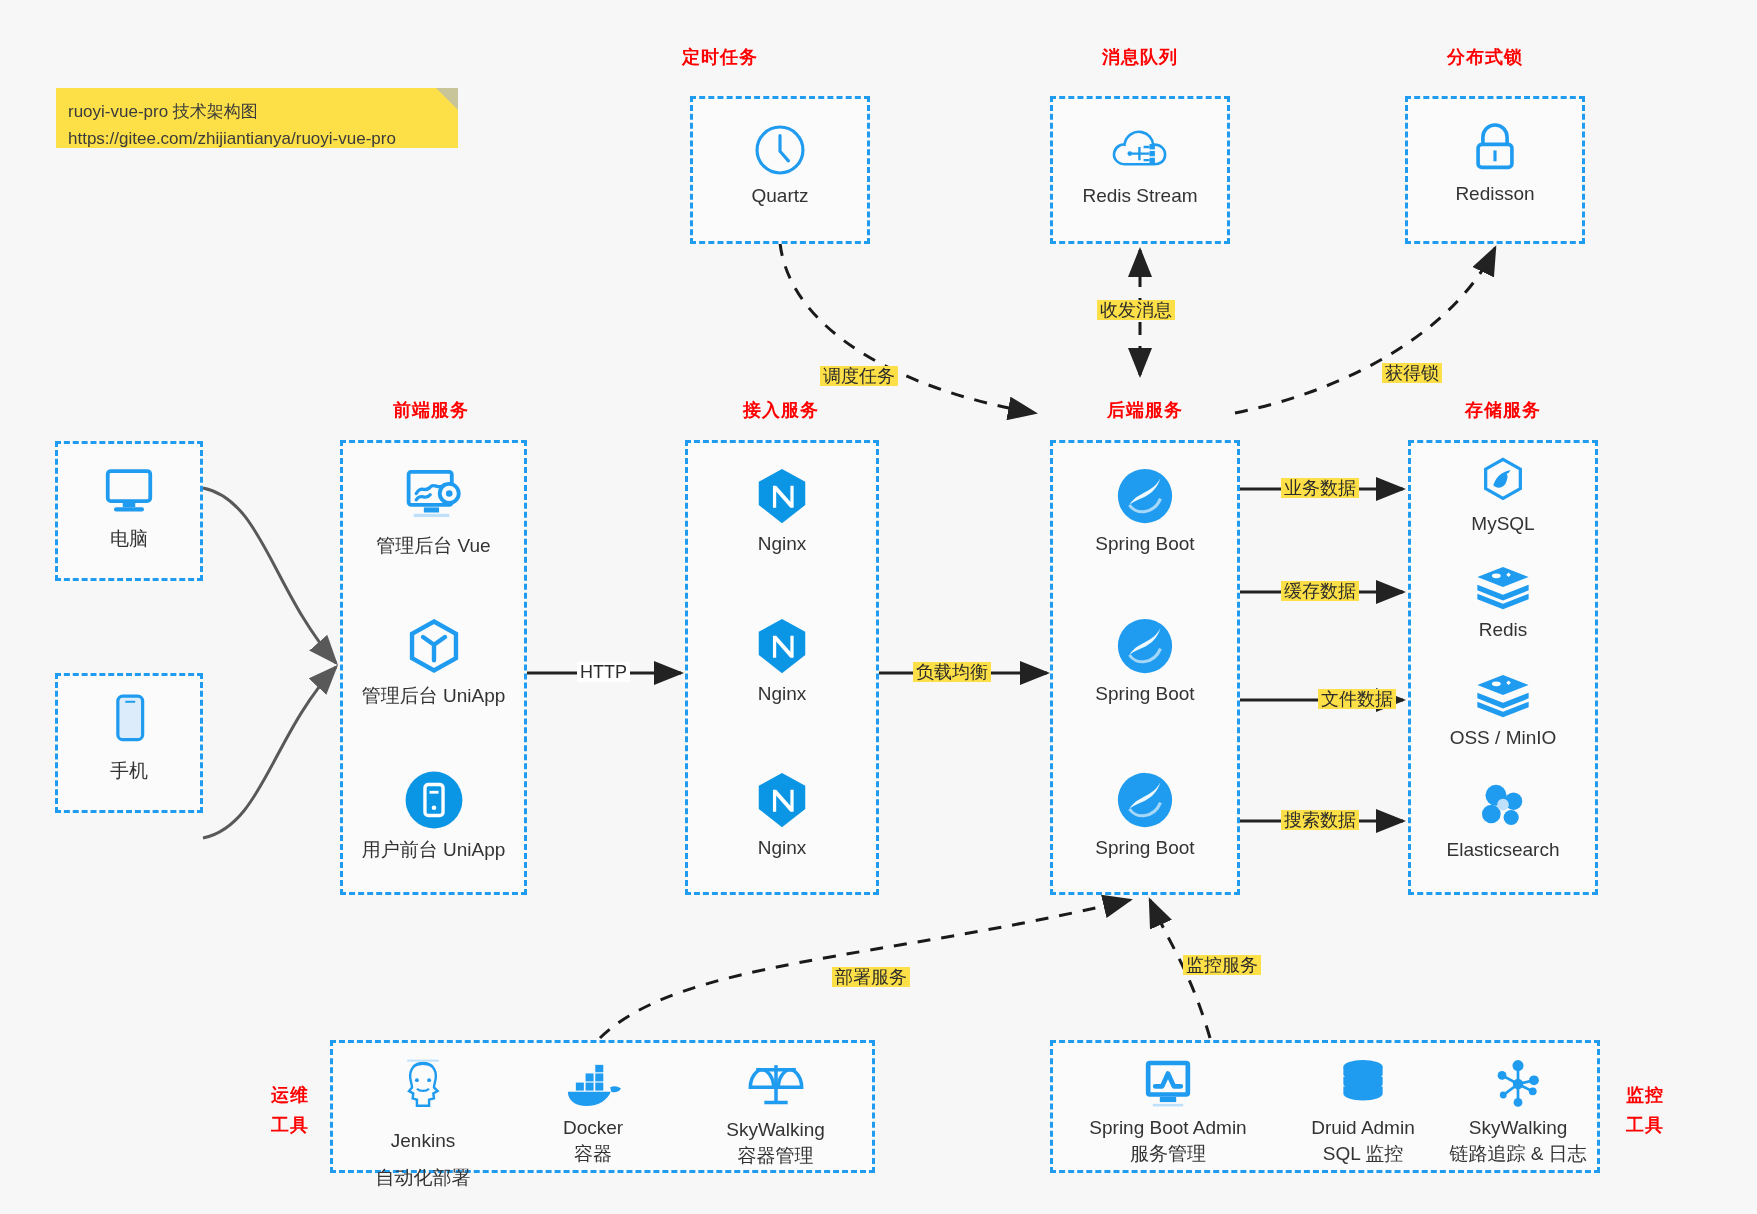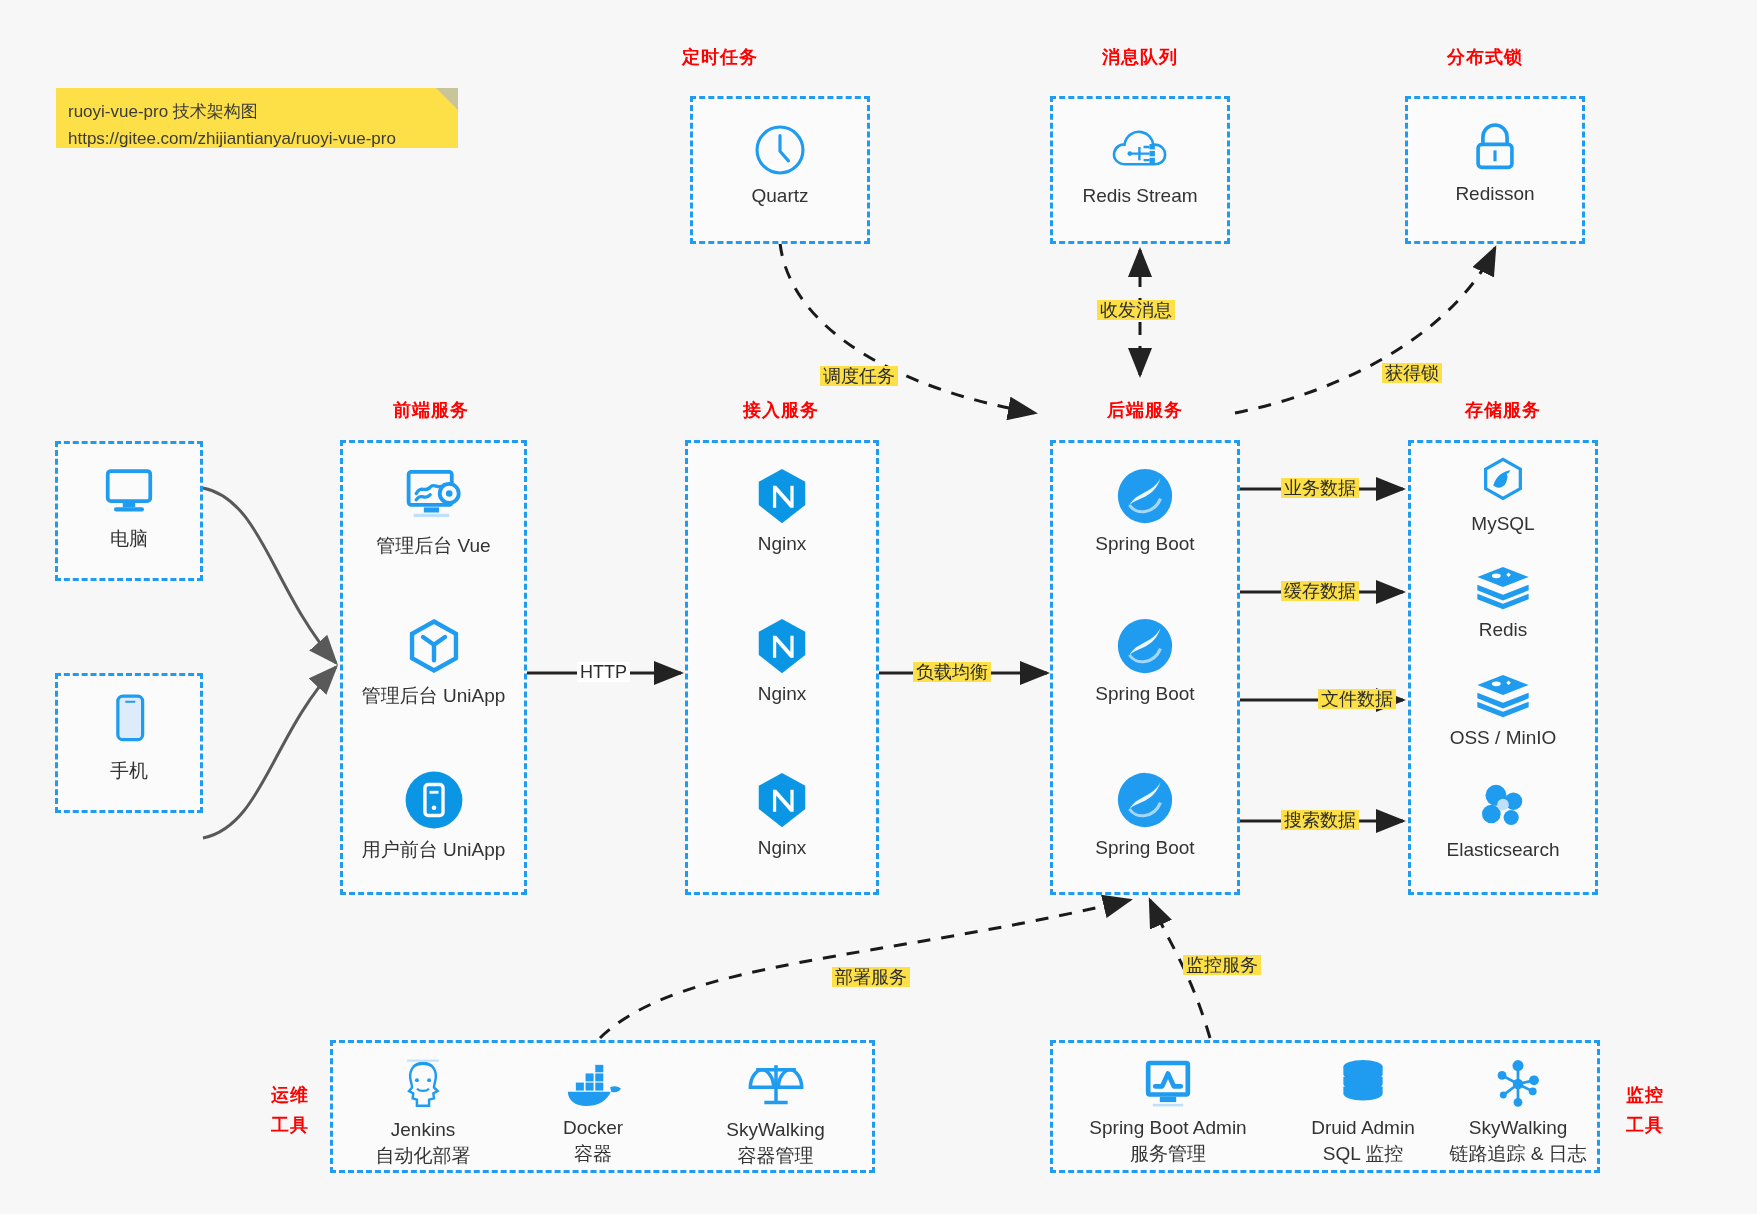--- a/index.html
+++ b/index.html
@@ -303,21 +303,21 @@
       </svg>
       <div class="lbl">Elasticsearch</div>
     </div>
   </div>
 
   <div class="gtitle two" style="left:255px;top:1080px;width:70px;">
     <div>运维</div>
     <div>工具</div>
   </div>
   <div class="box" style="left:330px;top:1040px;width:545px;height:133px;">
-    <div class="cell" style="left:10px;top:14px;width:160px;">
+    <div class="cell" style="left:10px;top:14px;width:160px;gap:11px;">
       <svg class="ico" width="54" height="56" viewBox="0 0 44 46">
         <path d="M22 5 C14 5 11 11 11.5 17 C11.8 20.5 13 22.5 13 25 L10.5 28 L14 30 L13.5 34 L17 35 L17 40 L27 40 L27 35 L31 34 L30.5 30 L34 28 L31 25 C31 22.5 32.2 20.5 32.5 17 C33 11 30 5 22 5 Z" fill="none" stroke="#1f9bf0" stroke-width="2"></path>
         <circle cx="17" cy="19" r="1.6" fill="#1f9bf0"></circle>
         <circle cx="27" cy="19" r="1.6" fill="#1f9bf0"></circle>
         <path d="M17 26 C19.5 28.5 24.5 28.5 27 26" fill="none" stroke="#1f9bf0" stroke-width="1.8"></path>
         <path d="M14 8 C18 5 26 5 30 8" fill="none" stroke="#1f9bf0" stroke-width="1.8"></path>
         <line x1="9" y1="3" x2="35" y2="3" stroke="#bfe0fa" stroke-width="1.6"></line>
       </svg>
       <div class="lbl">Jenkins</div>
       <div class="sub">自动化部署</div>

